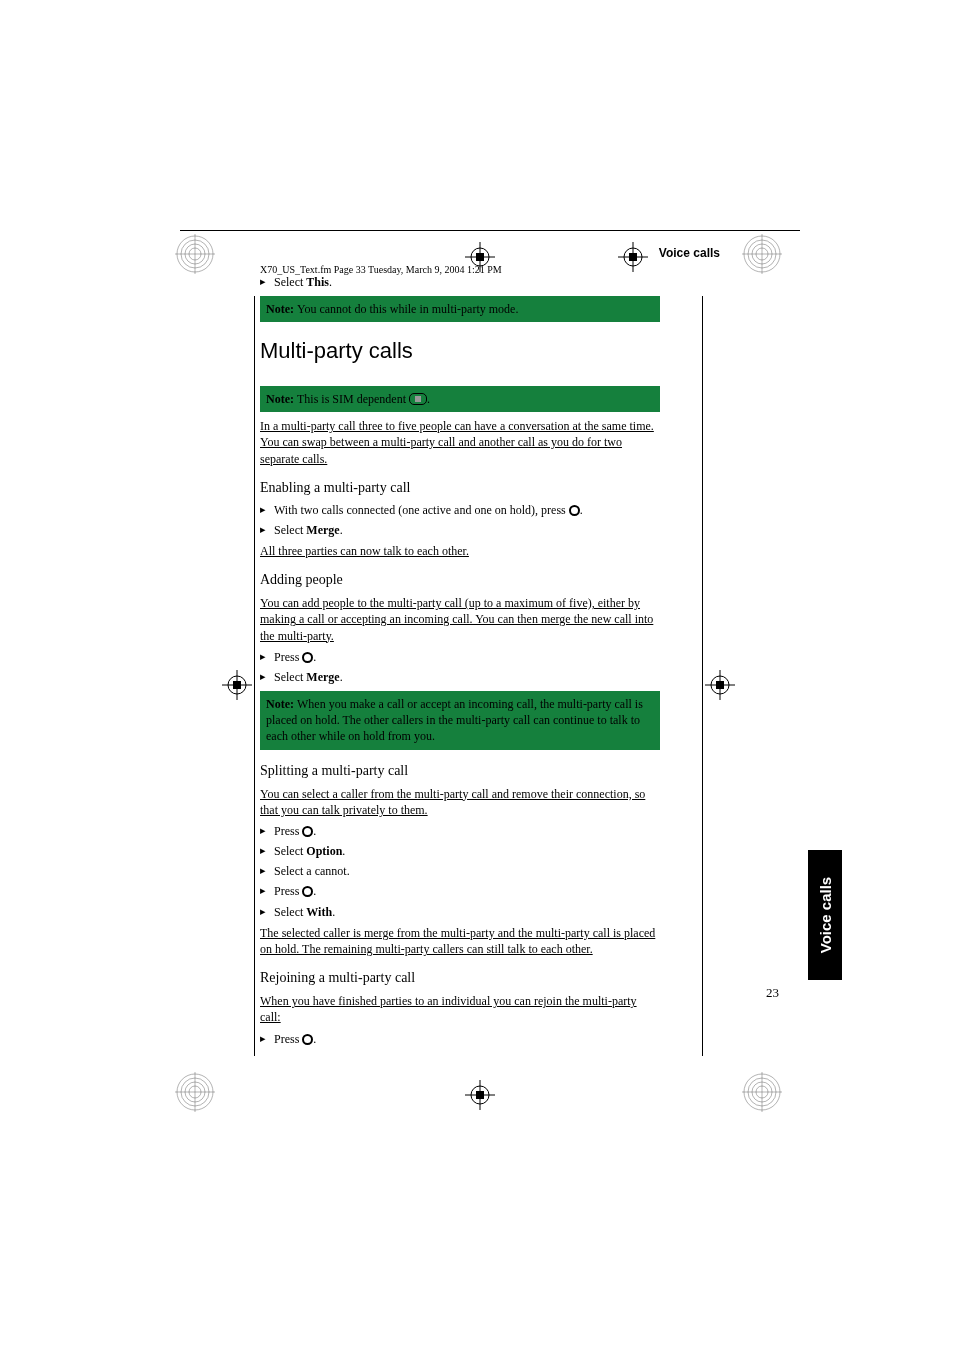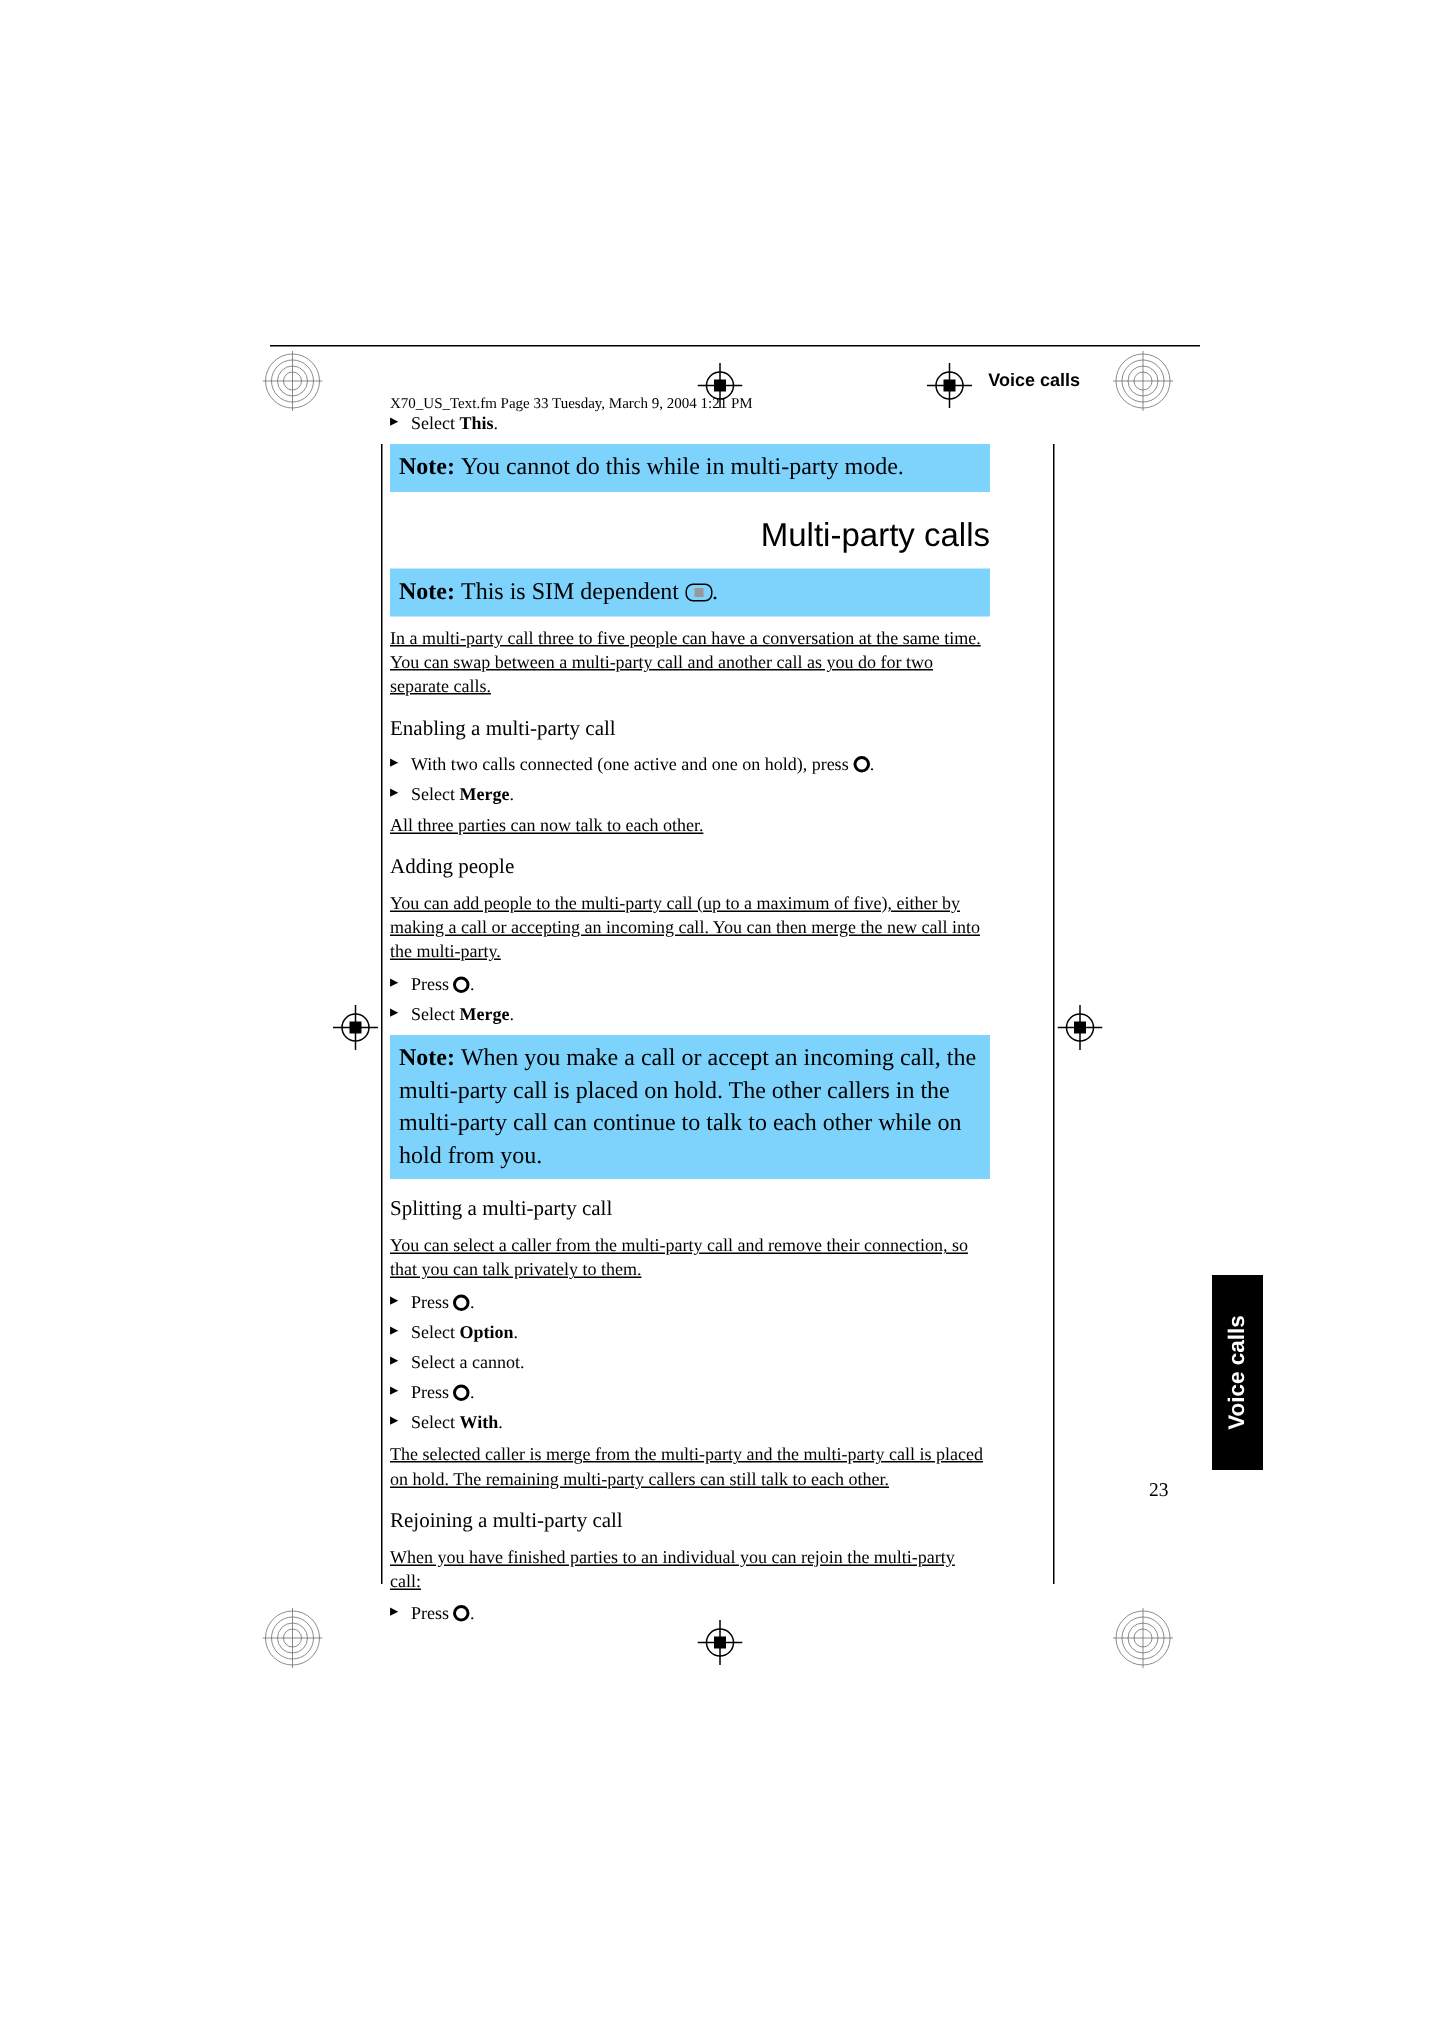--- a/index.html
+++ b/index.html
@@ -5,22 +5,22 @@
 * { margin: 0; padding: 0; box-sizing: border-box; }
 body { font-family: 'Times New Roman', serif; background: #fff; width: 954px; height: 1351px; position: relative; }
 .reg-mark { position: absolute; }
 .reg-mark svg { display: block; }
 .page-wrap { position: absolute; left: 180px; top: 230px; width: 620px; border-top: 1px solid #000; padding-top: 5px; }
 .footer-line { position: absolute; left: 260px; top: 264px; font-size: 10px; font-family: 'Times New Roman', serif; }
 .header-title { text-align: right; font-weight: bold; font-size: 12px; font-family: Arial, sans-serif; margin: 10px 80px 14px 0; }
 .content { margin-left: 80px; width: 400px; font-size: 12px; line-height: 1.35; }
 .bullet-item { margin: 4px 0; padding-left: 14px; position: relative; }
 .bullet-item::before { content: '▸'; position: absolute; left: 0; top: 0; font-size: 11px; }
-.note-box { background: #7dd3fc; padding: 5px 6px; margin: 6px 0; font-size: 16px; }
-.h1 { font-family: Arial, sans-serif; font-size: 22px; font-weight: normal; margin: 14px 0 8px; text-align: right; }
+.note-box { background: #15803d; padding: 5px 6px; margin: 6px 0; font-size: 12px; }
+.h1 { font-family: Arial, sans-serif; font-size: 22px; font-weight: normal; margin: 14px 0 20px; }
 .h2 { font-family: Liberation Serif, serif; font-size: 14px; font-weight: normal; margin: 12px 0 4px; }
 .para { margin: 5px 0; text-decoration: underline; }
 .q-circle { display: inline-block; width: 11px; height: 11px; border: 2px solid #000; border-radius: 50%; vertical-align: -2px; }
 .sim-icon { display: inline-block; width: 18px; height: 12px; border: 1px solid #000; border-radius: 5px; vertical-align: -2px; position: relative; }
 .sim-icon::after { content: ''; position: absolute; left: 5px; top: 2px; width: 6px; height: 6px; background: #999; }
 .side-tab { position: absolute; right: 112px; top: 850px; width: 34px; height: 130px; background: #000; }
 .side-tab span { position: absolute; left: 50%; top: 50%; transform: translate(-50%, -50%) rotate(-90deg); color: #fff; font-family: Arial, sans-serif; font-weight: bold; font-size: 15px; white-space: nowrap; }
 .page-num { position: absolute; right: 175px; top: 985px; font-size: 13px; }
 .vline { position: absolute; border-left: 1px solid #000; height: 760px; }
 </style>

